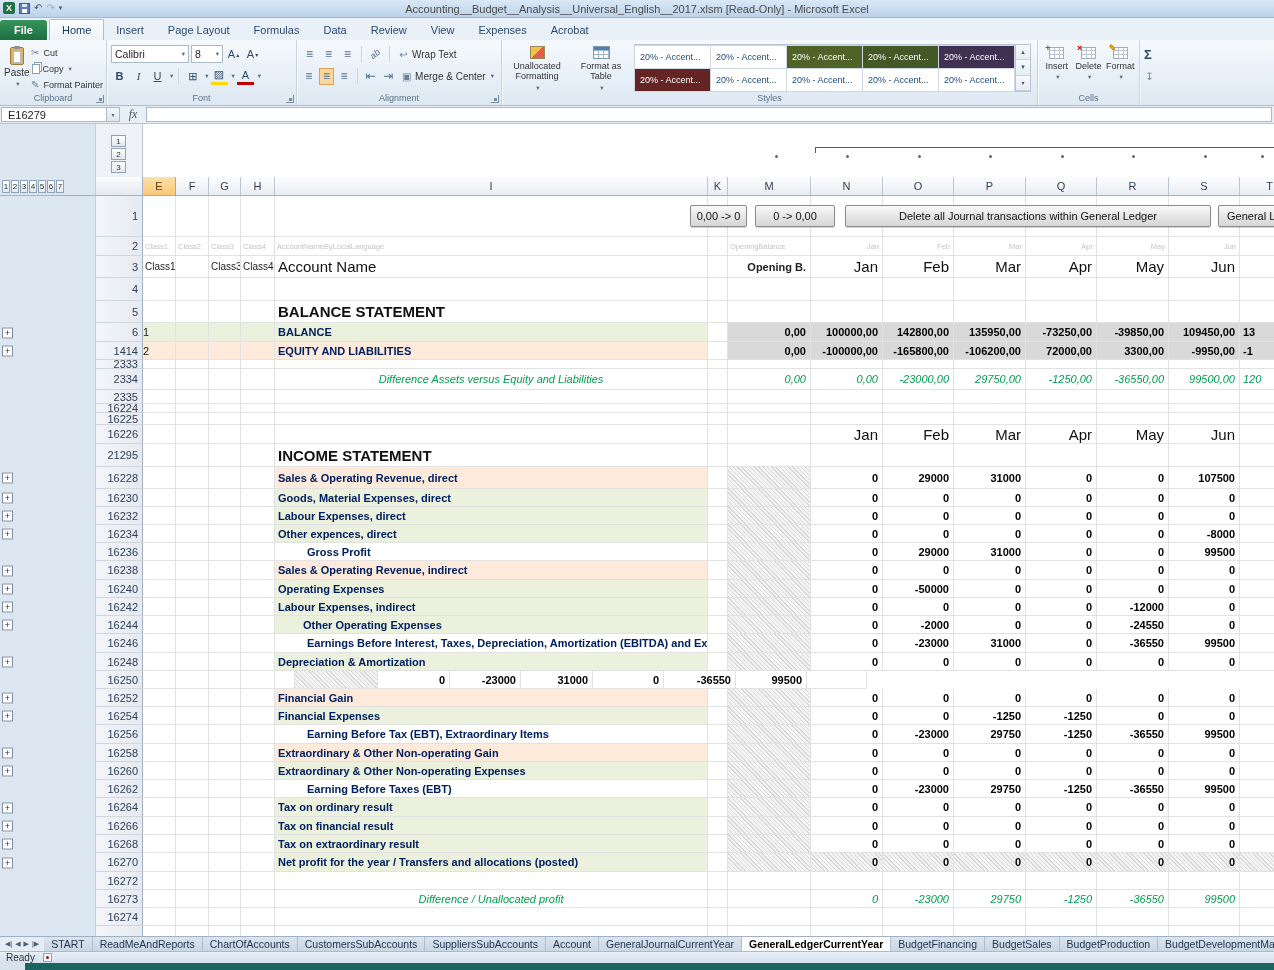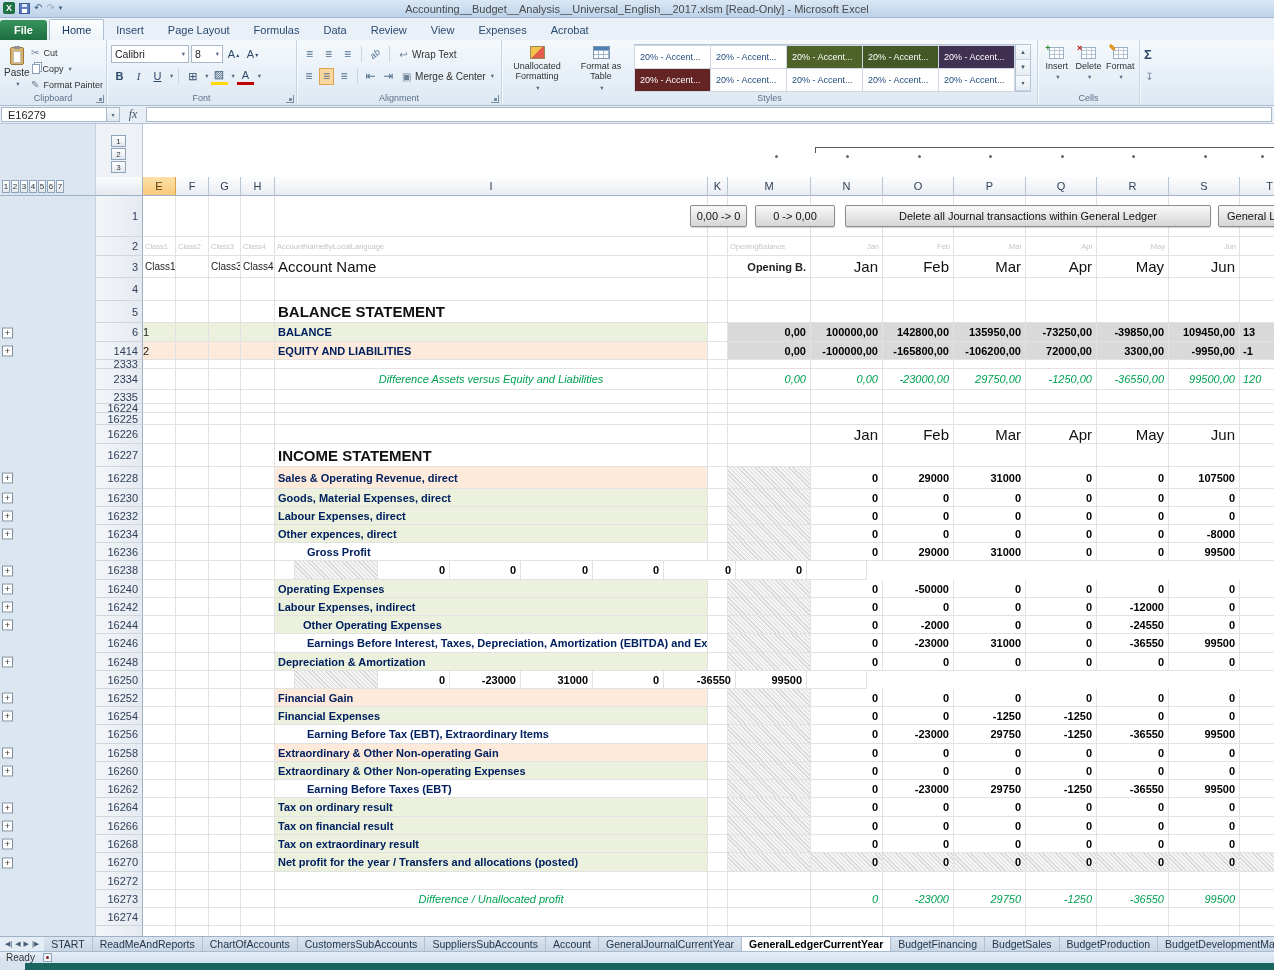--- a/index.html
+++ b/index.html
@@ -642,21 +642,21 @@
       <div class="cell mon" style="width: 72px;">Jan</div>
       <div class="cell mon" style="width: 71px;">Feb</div>
       <div class="cell mon" style="width: 72px;">Mar</div>
       <div class="cell mon" style="width: 71px;">Apr</div>
       <div class="cell mon" style="width: 72px;">May</div>
       <div class="cell mon" style="width: 71px;">Jun</div>
       <div class="cell" style="width: 60px;"></div>
     </div>
     <div class="row" style="height: 23px;">
       <div class="gut"></div>
-      <div class="rn">16227</div>
+      <div class="rn">21295</div>
       <div class="cell" style="width: 33px;"></div>
       <div class="cell" style="width: 33px;"></div>
       <div class="cell" style="width: 32px;"></div>
       <div class="cell" style="width: 34px;"></div>
       <div class="cell section" style="width: 433px;">INCOME STATEMENT</div>
       <div class="cell" style="width: 20px;"></div>
       <div class="cell" style="width: 83px;"></div>
       <div class="cell" style="width: 72px;"></div>
       <div class="cell" style="width: 71px;"></div>
       <div class="cell" style="width: 72px;"></div>
@@ -765,20 +765,21 @@
     </div>
     <div class="row" style="height: 19px;">
       <div class="gut">
         <div class="plusbox">+</div>
       </div>
       <div class="rn">16238</div>
       <div class="cell" style="width: 33px;"></div>
       <div class="cell" style="width: 33px;"></div>
       <div class="cell" style="width: 32px;"></div>
       <div class="cell" style="width: 34px;"></div>
+      <div class="cell bluelabel bg-peach" style="width: 433px;">Sales &amp; Operating Revenue, indirect</div>
       <div class="cell" style="width: 20px;"></div>
       <div class="cell hatch" style="width: 83px;"></div>
       <div class="cell val" style="width: 72px;">0</div>
       <div class="cell val" style="width: 71px;">0</div>
       <div class="cell val" style="width: 72px;">0</div>
       <div class="cell val" style="width: 71px;">0</div>
       <div class="cell val" style="width: 72px;">0</div>
       <div class="cell val" style="width: 71px;">0</div>
       <div class="cell" style="width: 60px;"></div>
     </div>

